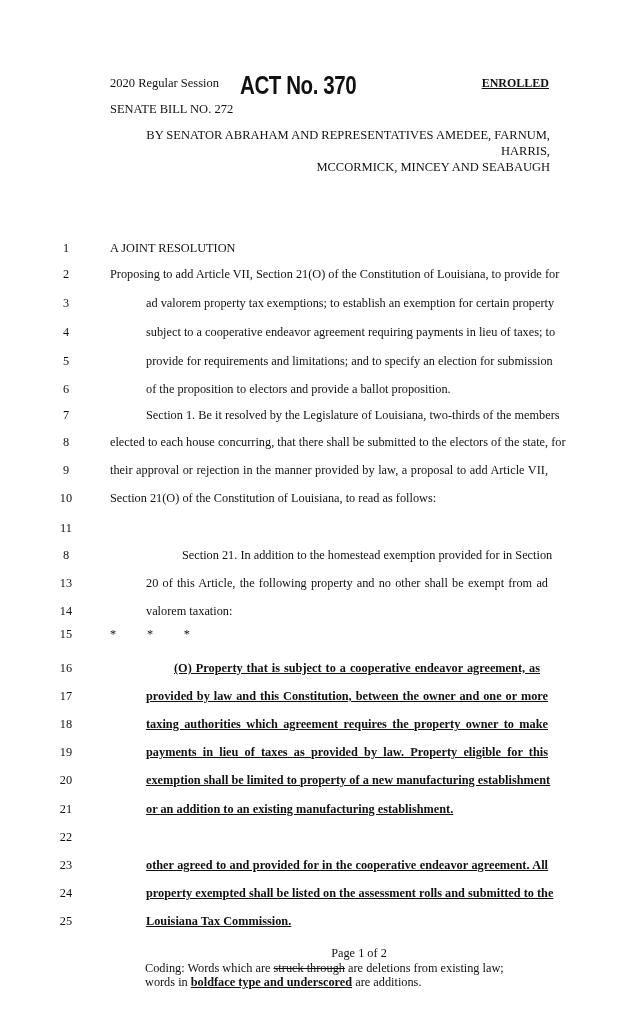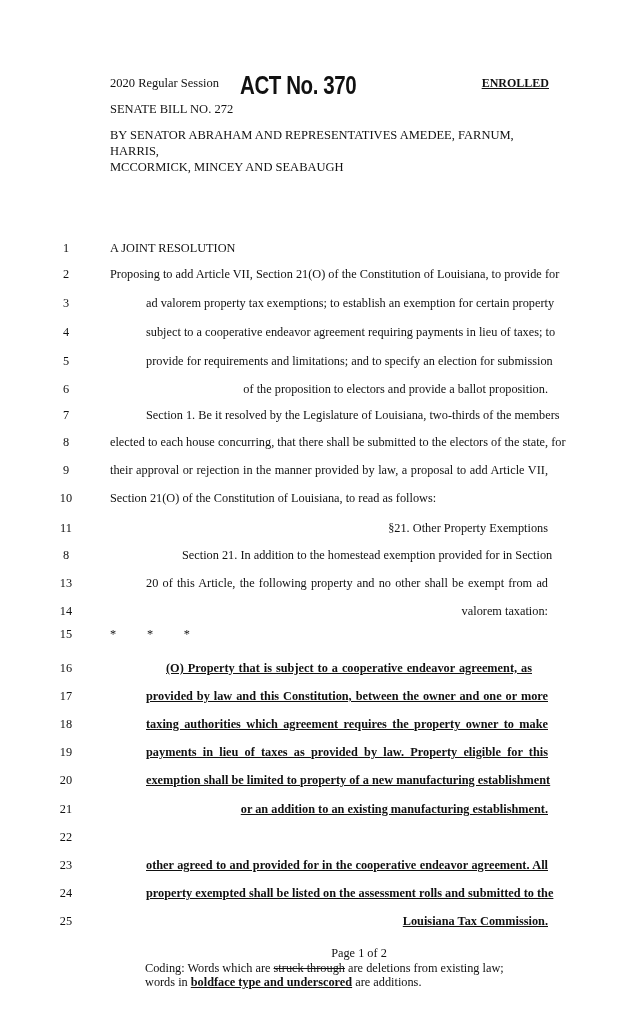--- a/index.html
+++ b/index.html
@@ -5,26 +5,26 @@
   html, body { margin: 0; padding: 0; background: #ffffff; }
   body { width: 622px; height: 1024px; position: relative; overflow: hidden;
          font-family: "Liberation Serif", "DejaVu Serif", serif; color: #111; }
   .abs { position: absolute; }
   .hdr-session { left: 110px; top: 76px; font-size: 12.5px; }
   .hdr-act { left: 240px; top: 70px; font-family: "Liberation Sans", "DejaVu Sans", sans-serif;
              font-weight: bold; font-size: 25px; letter-spacing: -0.5px; transform: scaleX(0.82);
              transform-origin: left center; line-height: 30px; }
   .hdr-enrolled { right: 73px; top: 76px; font-size: 12px; font-weight: bold; text-decoration: underline; }
   .hdr-bill { left: 110px; top: 102px; font-size: 12.5px; }
-  .hdr-by { left: 110px; width: 440px; top: 127px; font-size: 12.5px; text-align: left; line-height: 16px; }
+  .hdr-by { left: 110px; width: 440px; top: 127px; font-size: 12.5px; text-align: right; line-height: 16px; }
   .line { position: absolute; left: 0; width: 622px; height: 20px; font-size: 12.3px; line-height: 20px; }
   .ln { position: absolute; left: 56px; width: 20px; text-align: center; }
   .txt { position: absolute; white-space: nowrap; }
   .full { left: 110px; width: 438px; }
-  .ind { left: 146px; width: 402px; text-align: right; }
+  .ind { left: 146px; width: 402px; }
   .just { text-align: justify; text-align-last: justify; }
   .center { text-align: left; }
   .bu { font-weight: bold; text-decoration: underline; }
   .footer { position: absolute; left: 145px; width: 340px; font-size: 12.3px; }
   .page-no { top: 946px; left: 0; width: 622px; text-align: center; padding-left: 48px; }
   .coding { top: 961px; line-height: 14px; white-space: nowrap; }
   .strike { text-decoration: line-through; }
 </style>
 </head>
 <body>
@@ -74,41 +74,40 @@
   <div class="line" style="top:460px">
       <span class="ln">9</span>
       <span class="txt full just">their approval or rejection in the manner provided by law, a proposal to add Article VII,</span>
     </div>
   <div class="line" style="top:488px">
       <span class="ln">10</span>
       <span class="txt full">Section 21(O) of the Constitution of Louisiana, to read as follows:</span>
     </div>
   <div class="line" style="top:518px">
       <span class="ln">11</span>
-      <span class="txt ind">§21.  Other Property Exemptions</span>
     </div>
   <div class="line" style="top:545px">
       <span class="ln">8</span>
       <span class="txt just" style="left:182px;width:366px">Section 21.  In addition to the homestead exemption provided for in Section</span>
     </div>
   <div class="line" style="top:573px">
       <span class="ln">13</span>
       <span class="txt ind just">20 of this Article, the following property and no other shall be exempt from ad</span>
     </div>
   <div class="line" style="top:601px">
       <span class="ln">14</span>
       <span class="txt ind">valorem taxation:</span>
     </div>
   <div class="line" style="top:624px">
       <span class="ln">15</span>
       <span class="txt center" style="left:110px;width:438px;white-space:pre">*          *          *</span>
     </div>
   <div class="line" style="top:658px">
       <span class="ln">16</span>
-      <span class="txt bu just" style="left:166px;width:366px">(O)  Property that is subject to a cooperative endeavor agreement, as</span>
+      <span class="txt bu just" style="left:174px;width:366px">(O)  Property that is subject to a cooperative endeavor agreement, as</span>
     </div>
   <div class="line" style="top:686px">
       <span class="ln">17</span>
       <span class="txt ind bu just">provided by law and this Constitution, between the owner and one or more</span>
     </div>
   <div class="line" style="top:714px">
       <span class="ln">18</span>
       <span class="txt ind bu just">taxing authorities which agreement requires the property owner to make</span>
     </div>
   <div class="line" style="top:742px">

